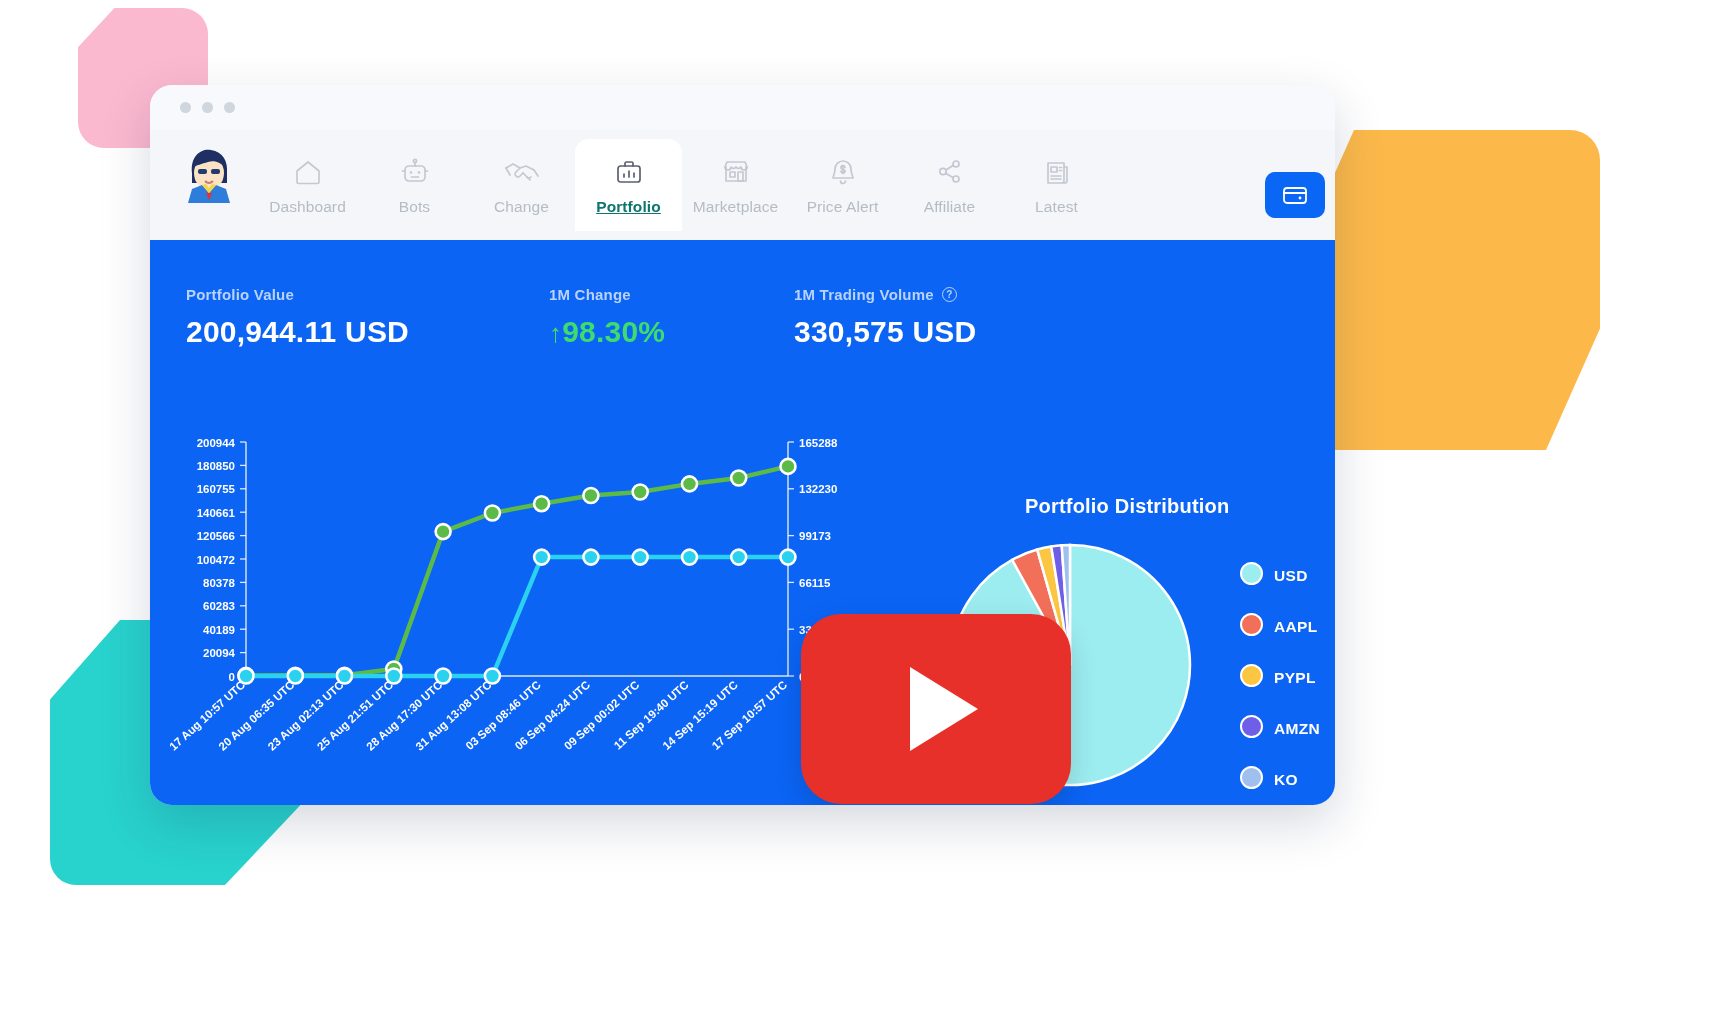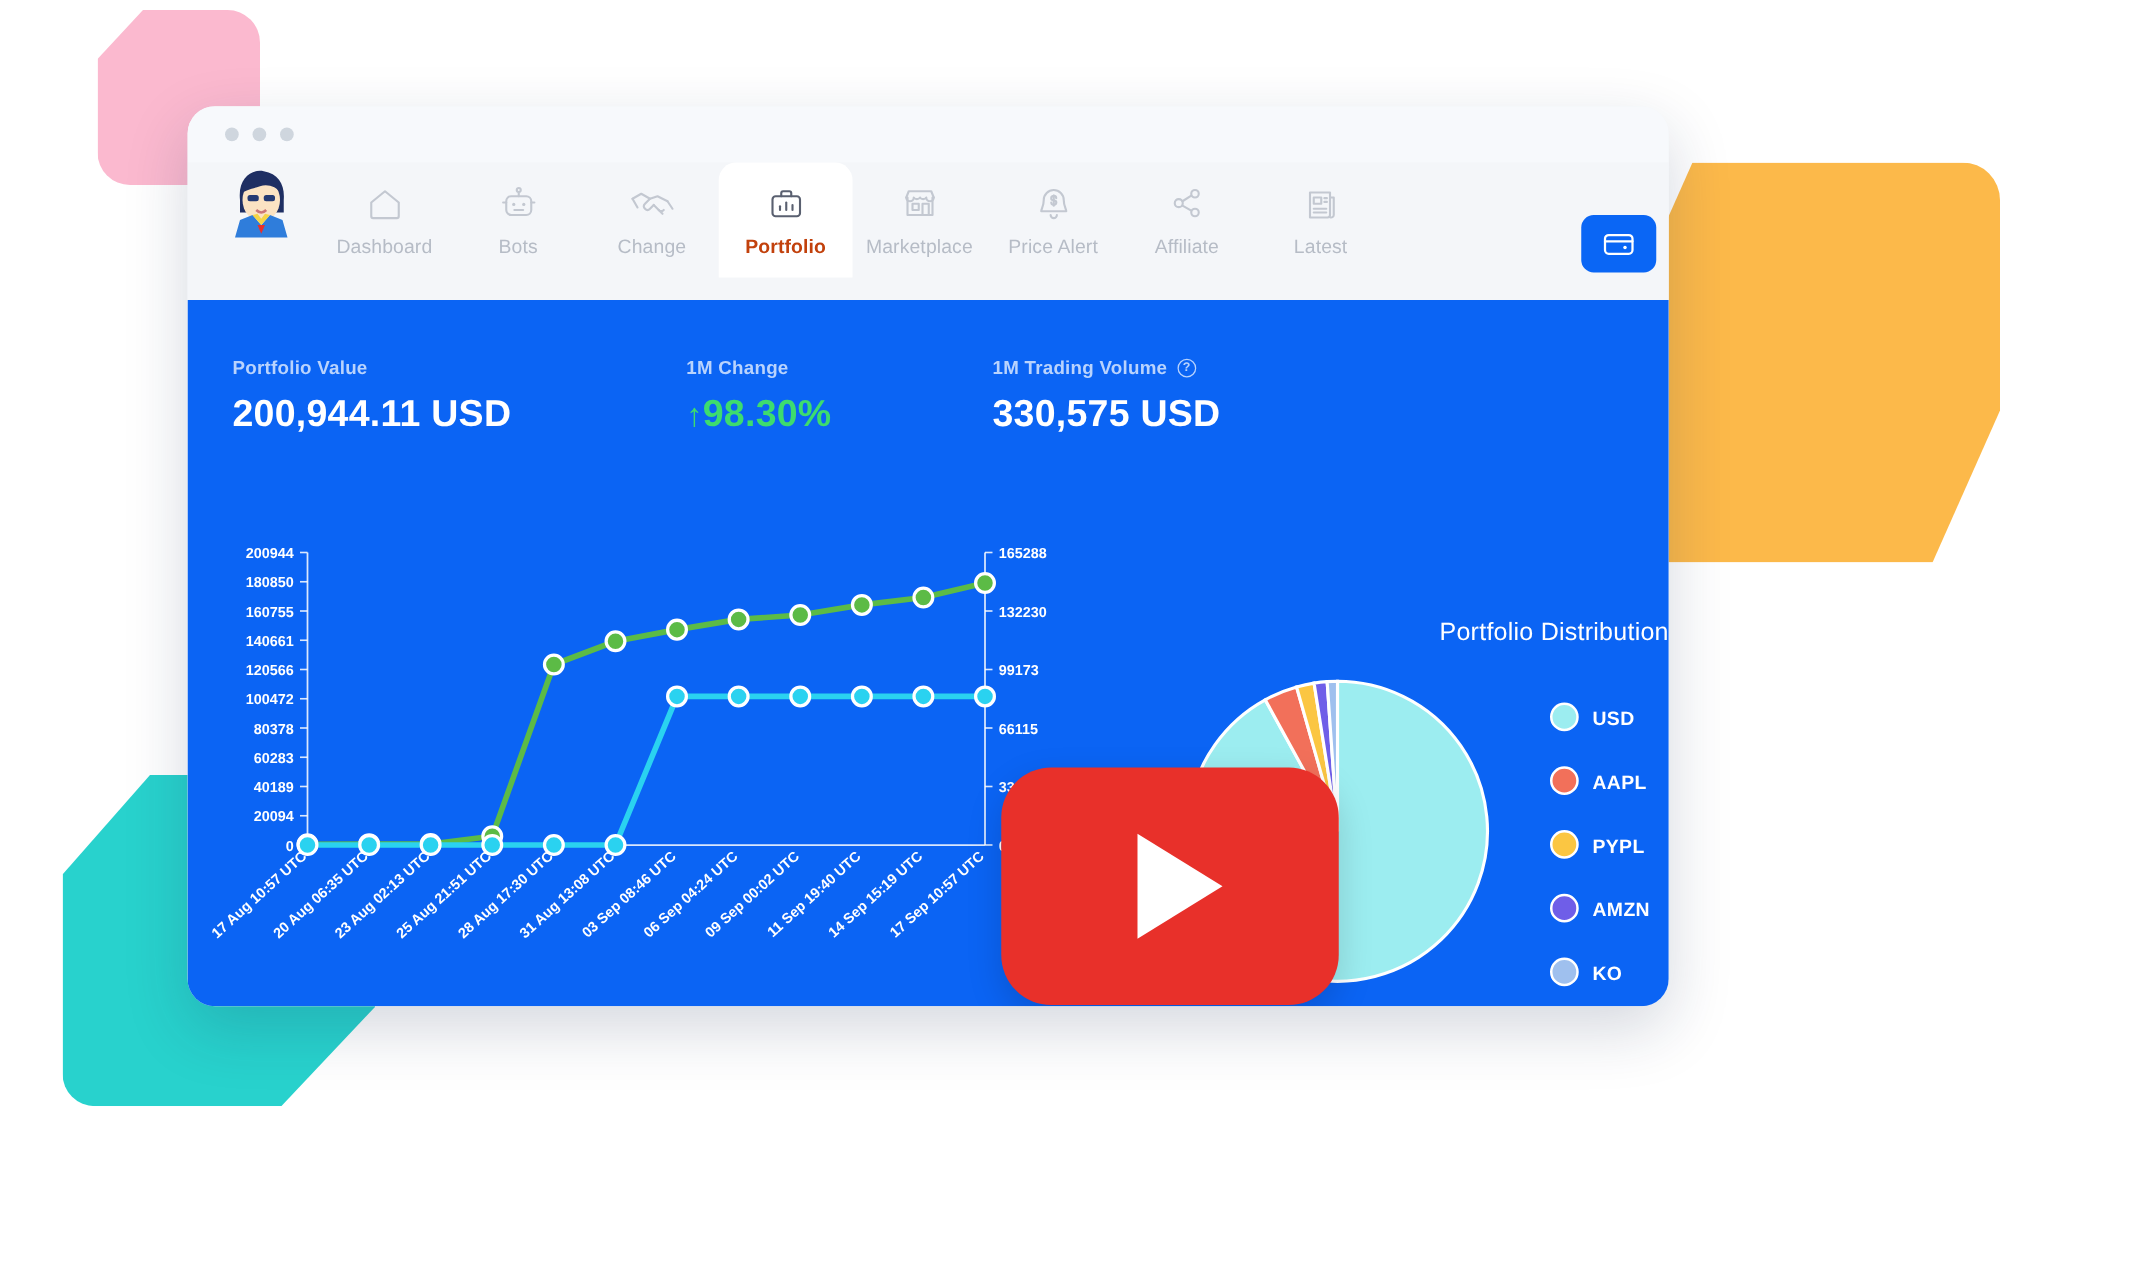--- a/index.html
+++ b/index.html
@@ -43,34 +43,34 @@
   }
   #titlebar {
     height: 45px; background: #f7f9fc;
     display: flex; align-items: center; padding-left: 30px; gap: 11px;
   }
   .dot { width: 11px; height: 11px; border-radius: 50%; background: #cfd6de; }
 
   
   #nav {
     height: 110px; background: #f4f6f9;
-    display: flex; align-items: flex-start; padding: 0 14px 0 28px;
+    display: flex; align-items: center; padding: 0 14px 0 28px;
     position: relative;
   }
   #avatar {
     width: 62px; height: 62px; margin: 0 14px 22px 0;
     position: relative; flex: none;
   }
   .navitem {
     width: 107px; height: 92px;
     display: flex; flex-direction: column; align-items: center; justify-content: center;
     gap: 9px; color: #b6bcc6; border-radius: 12px 12px 0 0;
     flex: none;
   }
-  .navitem.active { background: #ffffff; color: #c2410c; border-radius: 14px 14px 0 0; }
+  .navitem.active { background: #ffffff; color: #0f766e; border-radius: 14px 14px 0 0; text-decoration: underline; }
   .navitem .ico { height: 34px; display: flex; align-items: center; }
   .navitem .lbl { font-size: 15.5px; letter-spacing: .1px; white-space: nowrap; }
   .navitem.active .lbl { font-weight: 600; }
   #cta {
     position: absolute; right: 10px; bottom: 22px;
     width: 60px; height: 46px; background: #0a66f5; border-radius: 10px;
     display: flex; align-items: center; justify-content: center; color: #fff;
   }
 
   
@@ -90,21 +90,21 @@
     text-align: center; color: #b9d3fd;
   }
   .stat-value { font-size: 30px; margin-top: 12px; letter-spacing: .2px; font-weight: bold; }
   .stat-value.green { color: #3ddc6e; }
   .arrow-up { font-size: 26px; }
 
   
   #chartwrap { position: absolute; left: 18px; top: 184px; width: 700px; height: 360px; }
   #pielabel {
     position: absolute; right: 0px; top: 255px; width: 340px;
-    text-align: right; font-size: 20px; font-weight: 400; letter-spacing: .2px;
+    text-align: left; font-size: 20px; font-weight: 700; letter-spacing: .2px;
     padding-left: 30px;
   }
   #pie { position: absolute; left: 795px; top: 300px; width: 250px; height: 250px; }
   #legend {
     position: absolute; left: 1090px; top: 322px;
     display: flex; flex-direction: column; gap: 28px;
   }
   .leg { display: flex; align-items: flex-end; gap: 11px; }
   .swatch {
     width: 23px; height: 23px; border-radius: 50%;

